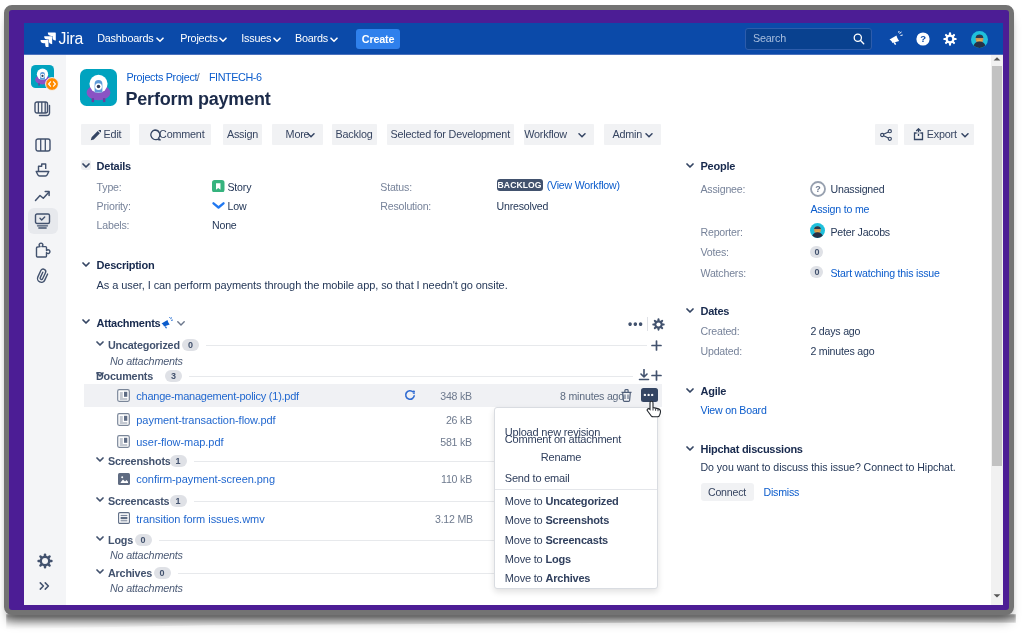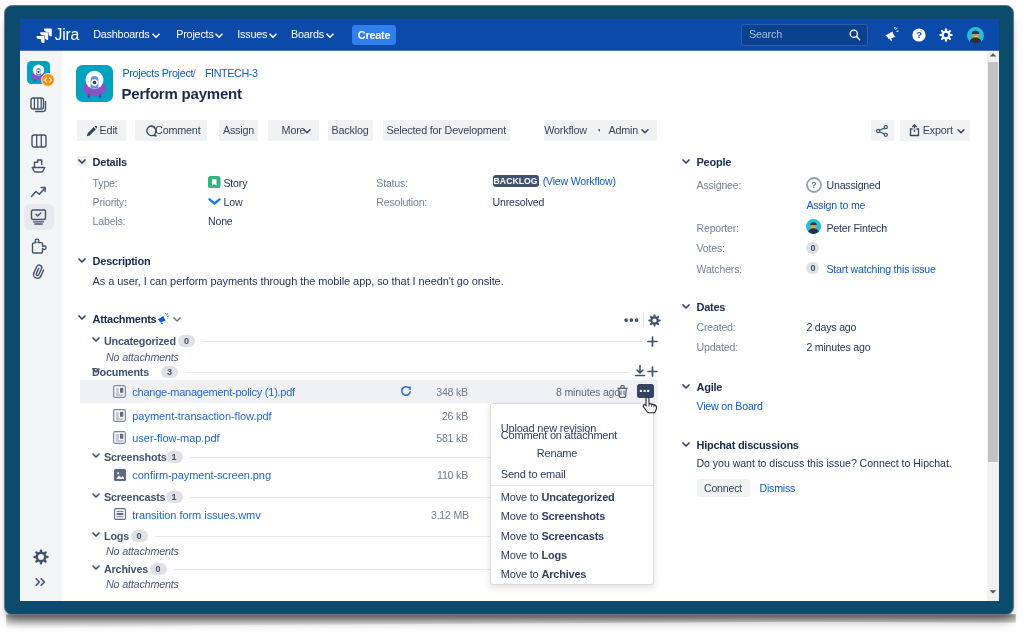--- a/index.html
+++ b/index.html
@@ -1,18 +1,18 @@
 <!DOCTYPE html>
 <html><head>
 <meta charset="utf-8">
 <style>
   * { margin:0; padding:0; box-sizing:border-box; }
   html,body { width:1024px; height:639px; background:#ffffff; font-family:"Liberation Sans", sans-serif; overflow:hidden; }
   .frame { position:absolute; left:4px; top:5px; width:1010px; height:610px;
-           border:1px solid #737373; border-radius:8px; background:#0c4a6e;
+           border:5px solid #737373; border-radius:8px; background:#4c1d95;
            box-shadow:0 10px 11px -4px rgba(0,0,0,0.35), 0 2px 4px rgba(0,0,0,0.06); }
   .page { position:absolute; left:15px; top:13px; width:979px; height:582px; background:#fff; overflow:hidden;
           font-size:10.6px; letter-spacing:-0.2px; color:#172b4d; }
   .abs { position:absolute; }
   .nav { position:absolute; left:0; top:0; width:979px; height:31.5px; background:#0b4aa9; border-bottom:1px solid #4a71bd; }
   .navitem { position:absolute; top:0; height:31.5px; line-height:31.5px; color:#ffffff; font-size:10.8px; }
   .h { position:absolute; font-size:11px; font-weight:bold; color:#17294d; letter-spacing:-0.25px; }
   .lbl { position:absolute; font-size:10.6px; color:#77839a; }
   .val { position:absolute; font-size:10.6px; color:#253858; }
   .lnk { position:absolute; font-size:10.6px; color:#0b5ccc; }
@@ -171,22 +171,22 @@
     <ellipse cx="20" cy="25.5" rx="12.8" ry="8.2" fill="#8a53c4"></ellipse>
     <circle cx="20" cy="16" r="9.8" fill="#fff"></circle>
     <path d="M15.8 25.5v-9.3a4.2 4.2 0 0 1 8.4 0v9.3z" fill="#5e9ad8"></path>
     <circle cx="20" cy="19" r="3.7" fill="#fff"></circle>
     <circle cx="20" cy="19" r="1.9" fill="#2e3a59"></circle>
     <rect x="12.6" y="31.5" width="2.6" height="4.3" fill="#6b3fa0"></rect>
     <rect x="24.8" y="31.5" width="2.6" height="4.3" fill="#6b3fa0"></rect>
   </svg>
   <div class="lnk" style="left:102.4px;top:47.5px;font-size:10.8px;letter-spacing:-0.3px;">Projects Project</div>
   <div class="abs" style="left:172.7px;top:48px;font-size:10.8px;color:#5e6c84;">/</div>
-  <div class="lnk" style="left:184.9px;top:47.5px;font-size:10.8px;letter-spacing:-0.4px;">FINTECH-3</div>
-  <div class="abs" style="left:101.5px;top:65.5px;font-size:15px;font-weight:bold;color:#1c2b4a;letter-spacing:-0.2px;">Perform payment</div>
+  <div class="lnk" style="left:184.9px;top:47.5px;font-size:10.8px;letter-spacing:-0.4px;">FINTECH-6</div>
+  <div class="abs" style="left:101.5px;top:65.5px;font-size:18px;font-weight:bold;color:#1c2b4a;letter-spacing:-0.2px;">Perform payment</div>
 
   <div class="btn" style="left:57px;width:49px;">
     <svg class="abs" style="left:9px;top:5.5px" width="11" height="11" viewBox="0 0 11 11">
           <path fill="#344563" d="M1.6 7.2 0.8 10.2 3.8 9.4 9.9 3.3 7.7 1.1zM8.4.4l2.2 2.2.7-.7a1 1 0 0 0 0-1.4l-.8-.8a1 1 0 0 0-1.4 0z"></path>
         </svg>
     <span style="margin-left:14px;">Edit</span>
   </div>
   <div class="btn" style="left:115px;width:71.5px;">
     <svg class="abs" style="left:10px;top:5px" width="12" height="12" viewBox="0 0 12 12">
           <path fill="none" stroke="#344563" stroke-width="1.3" d="M6 1a4.8 4.8 0 0 1 3.5 8.1c.3.8.8 1.4 1.5 1.8-1 .2-2-.1-2.8-.6A4.8 4.8 0 1 1 6 1z"></path>
@@ -194,21 +194,21 @@
     <span style="margin-left:14px;">Comment</span>
   </div>
   <div class="btn" style="left:199px;width:39px;">Assign</div>
   <div class="btn" style="left:248px;width:51px;">More
     <svg class="abs" style="right:8px;top:8.5px" width="8" height="5" viewBox="0 0 8 5">
           <path d="M1 0.8 4 3.8 7 0.8" stroke="#344563" stroke-width="1.5" fill="none" stroke-linecap="round"></path>
         </svg>
   </div>
   <div class="btn" style="left:307.5px;width:45px;">Backlog</div>
   <div class="btn" style="left:362.5px;width:127.5px;">Selected for Development</div>
-  <div class="btn" style="left:499.5px;width:70px;padding-right:26px;margin-left:24px;">Workflow
+  <div class="btn" style="left:499.5px;width:70px;padding-right:26px;">Workflow
     <svg class="abs" style="right:8px;top:8.5px" width="8" height="5" viewBox="0 0 8 5">
           <path d="M1 0.8 4 3.8 7 0.8" stroke="#344563" stroke-width="1.5" fill="none" stroke-linecap="round"></path>
         </svg>
   </div>
   <div class="btn" style="left:579.5px;width:57.5px;padding-right:10px;">Admin
     <svg class="abs" style="right:8px;top:8.5px" width="8" height="5" viewBox="0 0 8 5">
           <path d="M1 0.8 4 3.8 7 0.8" stroke="#344563" stroke-width="1.5" fill="none" stroke-linecap="round"></path>
         </svg>
   </div>
   <div class="btn" style="left:850.7px;width:23px;">
@@ -298,21 +298,21 @@
   <div class="val" style="left:806.5px;top:160px;">Unassigned</div>
   <div class="lnk" style="left:786.4px;top:180px;">Assign to me</div>
   <div class="lbl" style="left:676.5px;top:202.5px;">Reporter:</div>
   <svg class="abs" style="left:786.4px;top:200px" width="15" height="15" viewBox="0 0 17 17">
     <circle cx="8.5" cy="8.5" r="8.5" fill="#1fc0dc"></circle>
     <circle cx="8.5" cy="8" r="3.9" fill="#cf9455"></circle>
     <path d="M4.6 6.9a3.95 3.95 0 0 1 7.8 0z" fill="#2a3950"></path>
     <path d="M2.6 14.5a6.3 6.3 0 0 1 11.8 0 8.5 8.5 0 0 1-11.8 0z" fill="#253147"></path>
     <rect x="6.2" y="8.7" width="4.6" height="1.3" fill="#e8b24a"></rect>
   </svg>
-  <div class="val" style="left:806.5px;top:203px;">Peter Fintech</div>
+  <div class="val" style="left:806.5px;top:203px;">Peter Jacobs</div>
   <div class="lbl" style="left:676.5px;top:223px;">Votes:</div>
   <div class="badge" style="left:786.4px;top:222.5px;width:13px;">0</div>
   <div class="lbl" style="left:676.5px;top:243.5px;">Watchers:</div>
   <div class="badge" style="left:786.4px;top:243px;width:13px;">0</div>
   <div class="lnk" style="left:806.5px;top:243.5px;">Start watching this issue</div>
 
   <svg class="chv" style="left:662px;top:284.5px" width="8" height="6" viewBox="0 0 8 6">
         <path d="M1 1 4 4 7 1" stroke="#344563" stroke-width="1.7" fill="none" stroke-linecap="round" stroke-linejoin="round"></path>
       </svg>
   <div class="h" style="left:676.5px;top:281.5px;">Dates</div>

